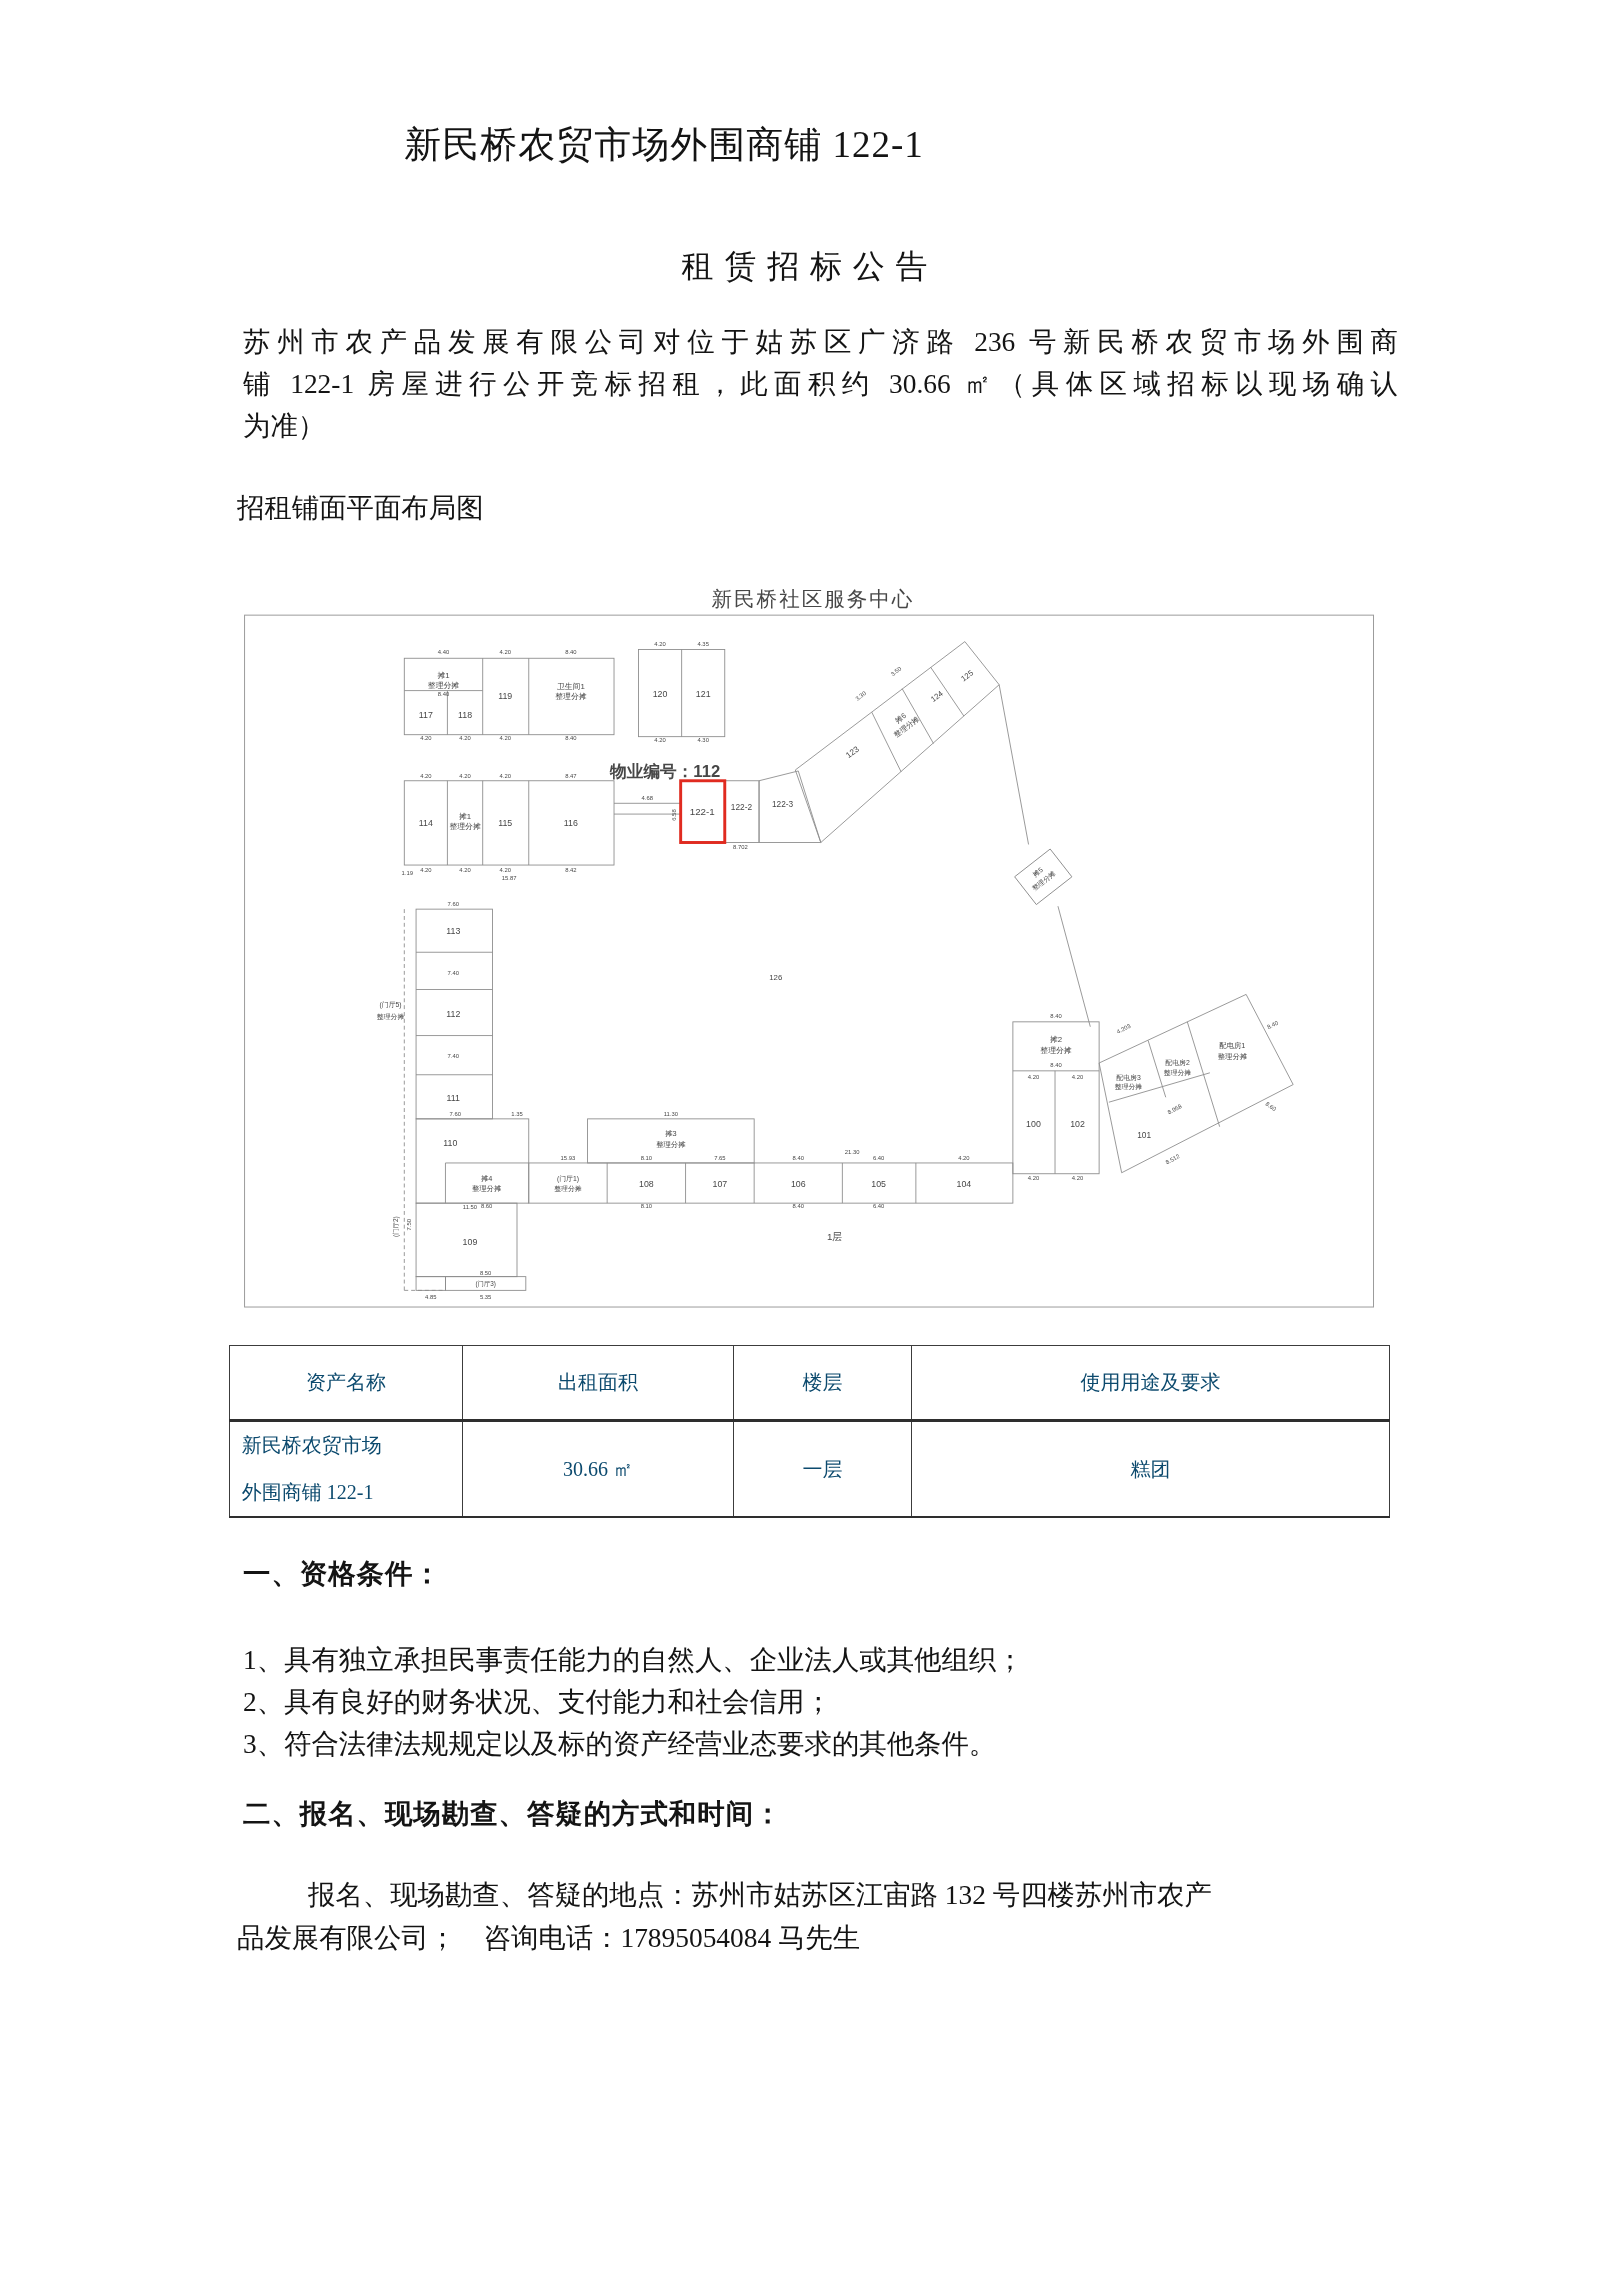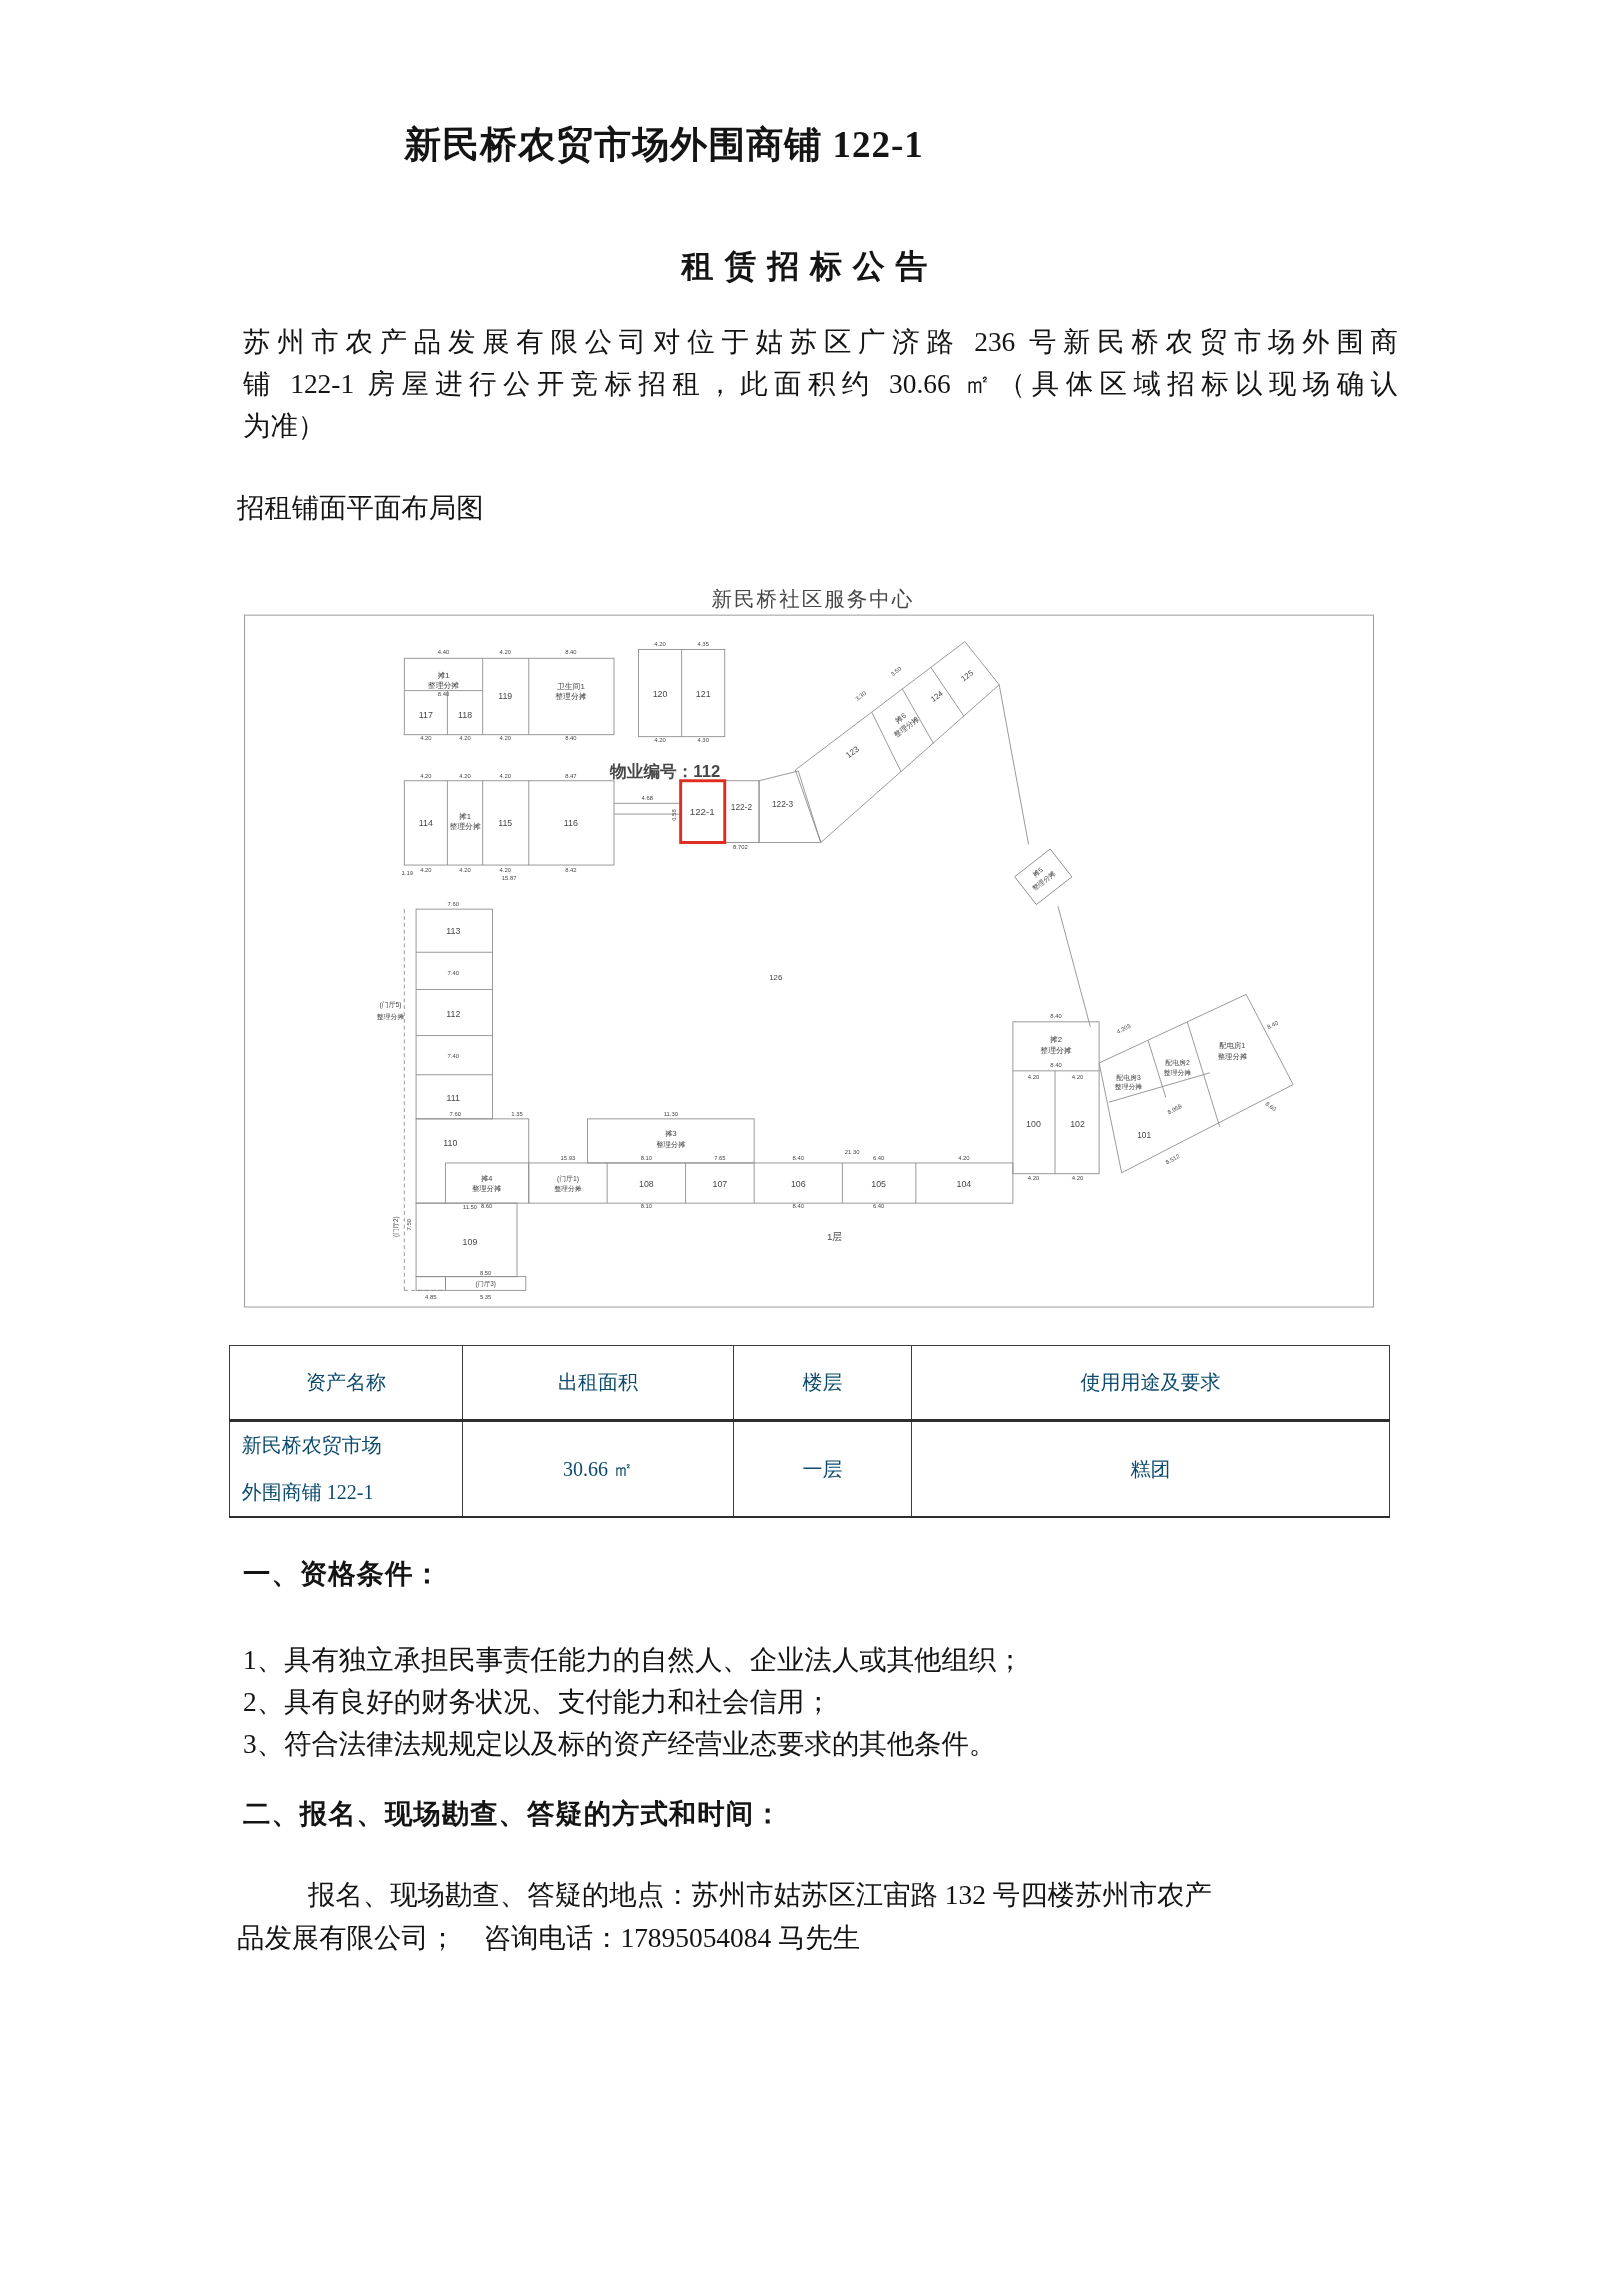--- a/index.html
+++ b/index.html
@@ -4,25 +4,25 @@
 <style>
   html,body{margin:0;padding:0;}
   body{
     width:1620px;height:2292px;position:relative;background:#ffffff;
     font-family:"Liberation Serif","DejaVu Serif",serif;color:#141414;
     overflow:hidden;
   }
   .abs{position:absolute;}
   .doc-title{
     left:0;top:120px;width:1328px;text-align:center;
-    font-size:37px;font-weight:700;letter-spacing:1px;
+    font-size:37px;font-weight:400;letter-spacing:1px;
   }
   .doc-subtitle{
     left:0;top:245px;width:1620px;text-align:center;
-    font-size:32px;font-weight:700;letter-spacing:10.8px;
+    font-size:32px;font-weight:400;letter-spacing:10.8px;
   }
   .intro{
     left:243px;top:321px;width:1155px;font-size:27.4px;line-height:42px;
   }
   .intro .jline{text-align:justify;text-align-last:justify;}
   .intro .lline{text-align:left;}
   .plan-caption{
     left:237px;top:490px;font-size:27.4px;
   }
   .plan-wrap{left:223px;top:568px;width:1176px;height:745px;}

